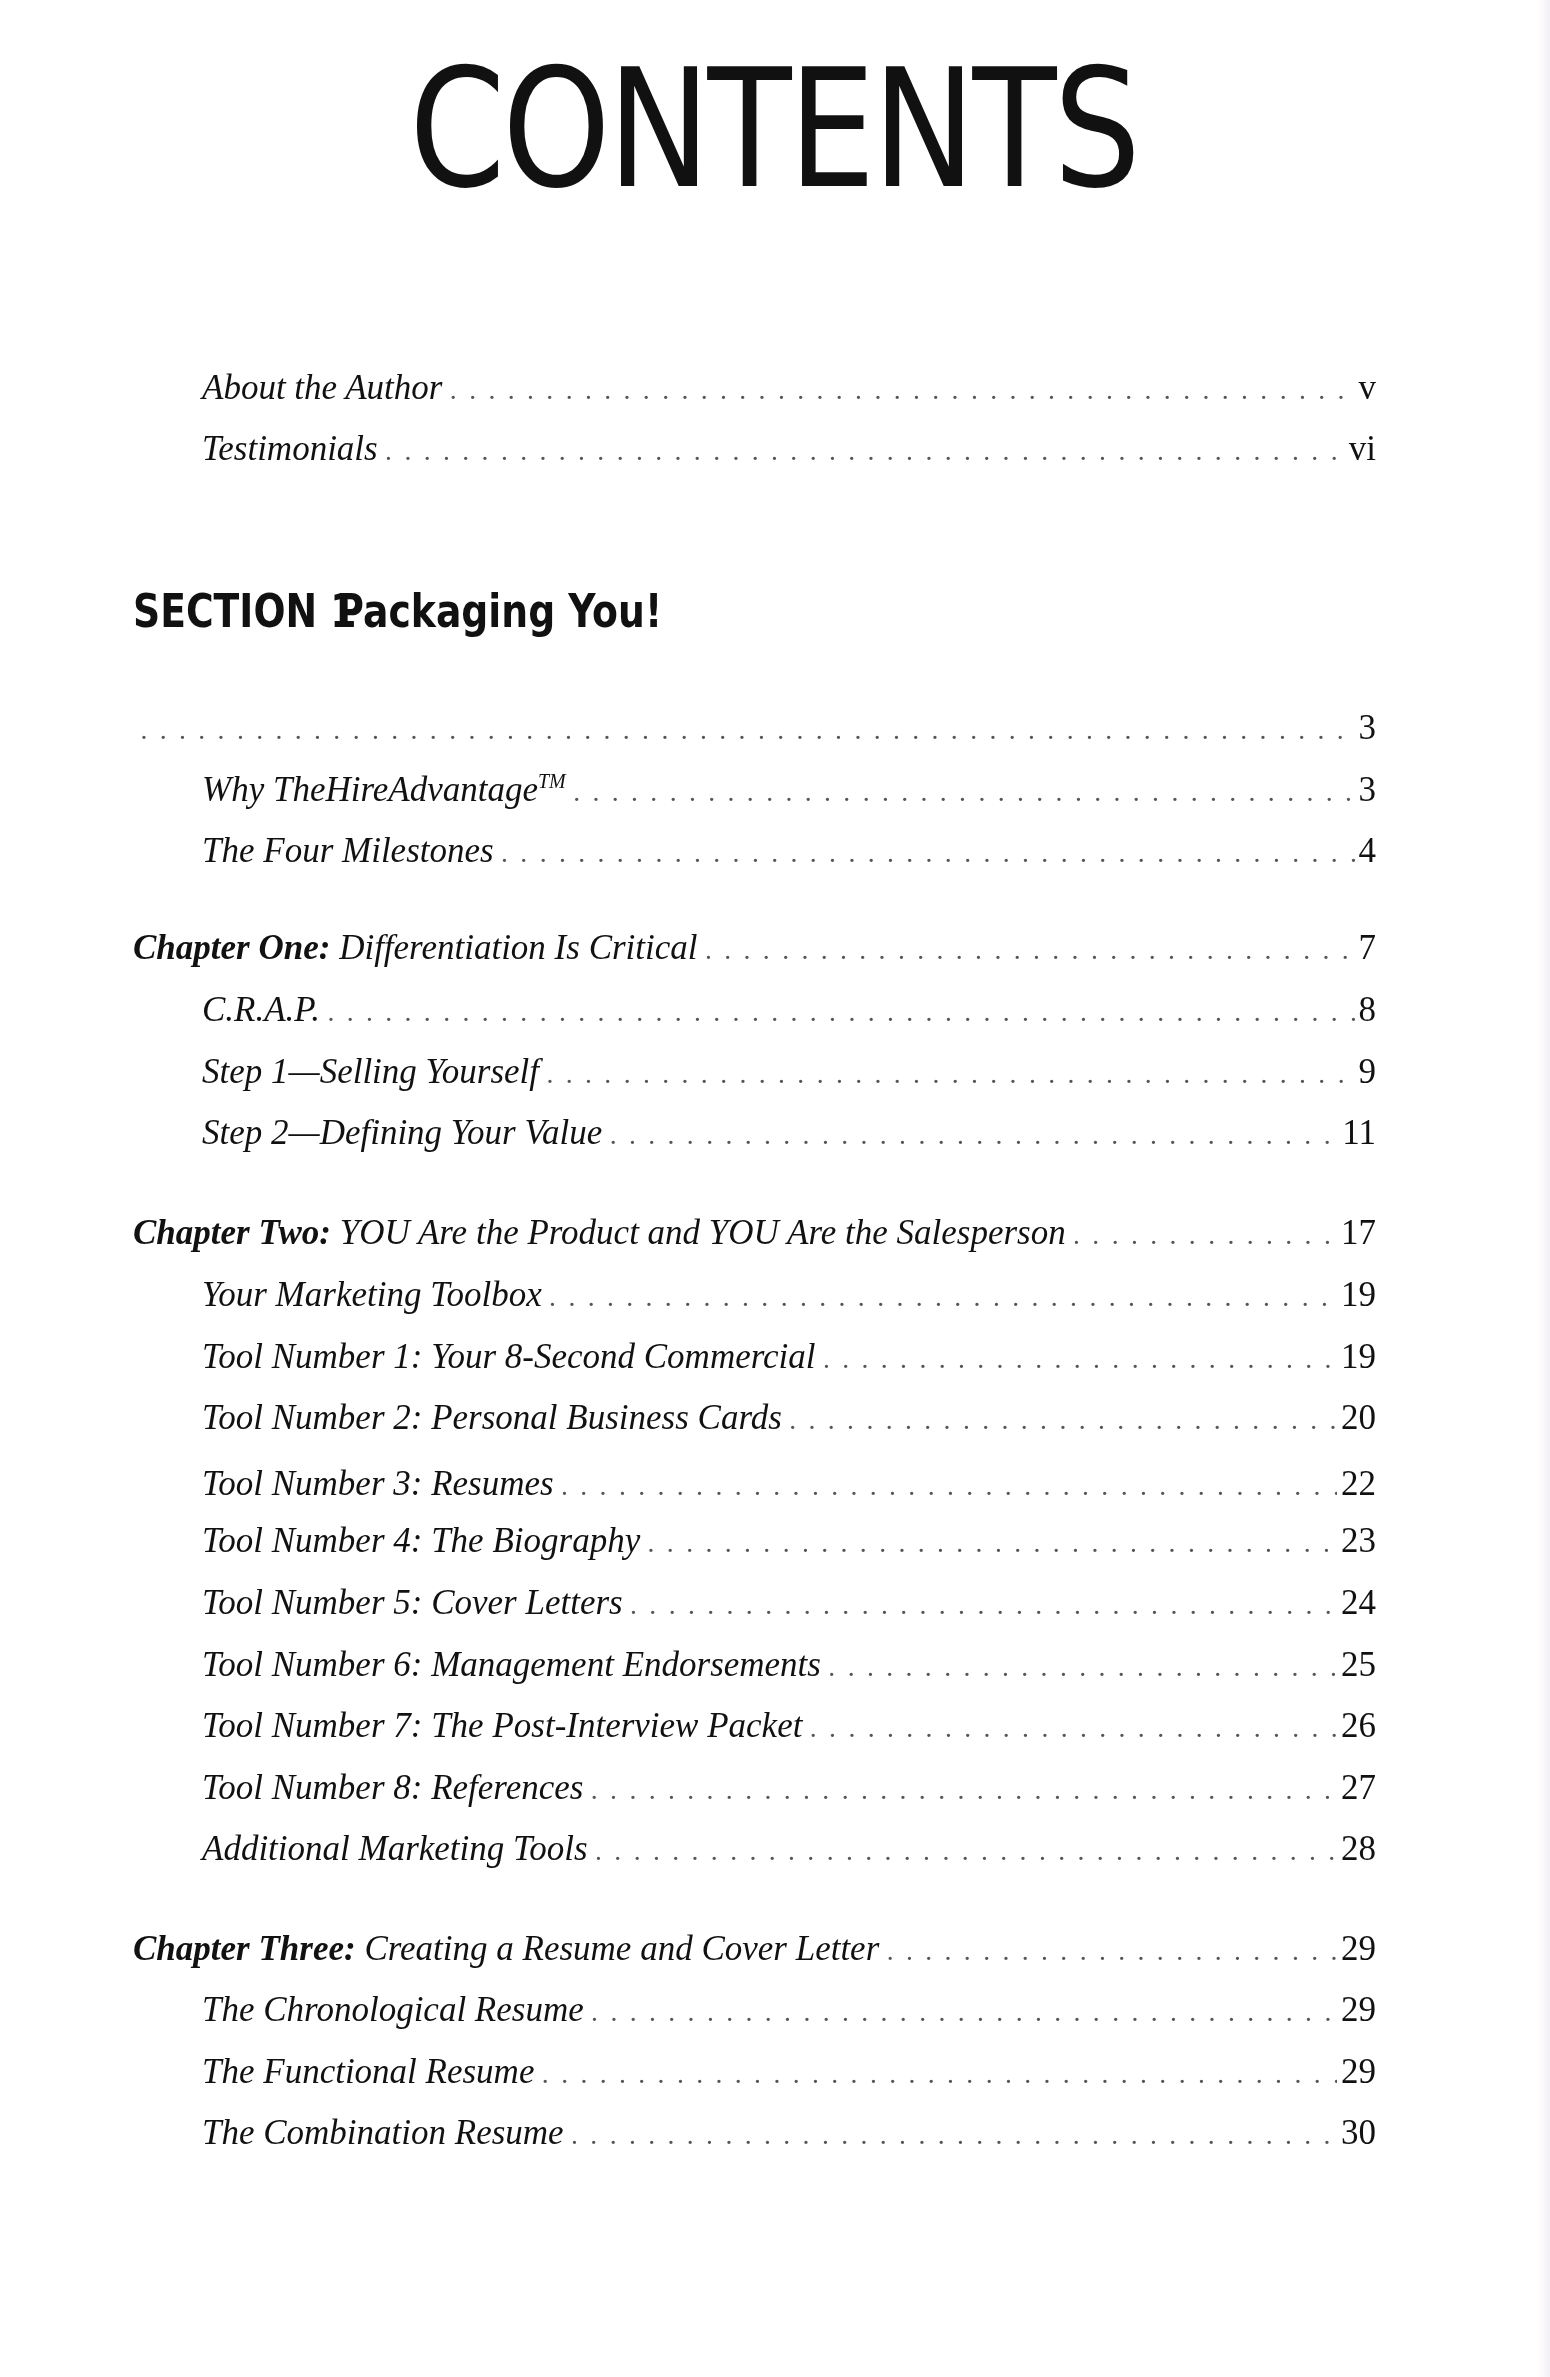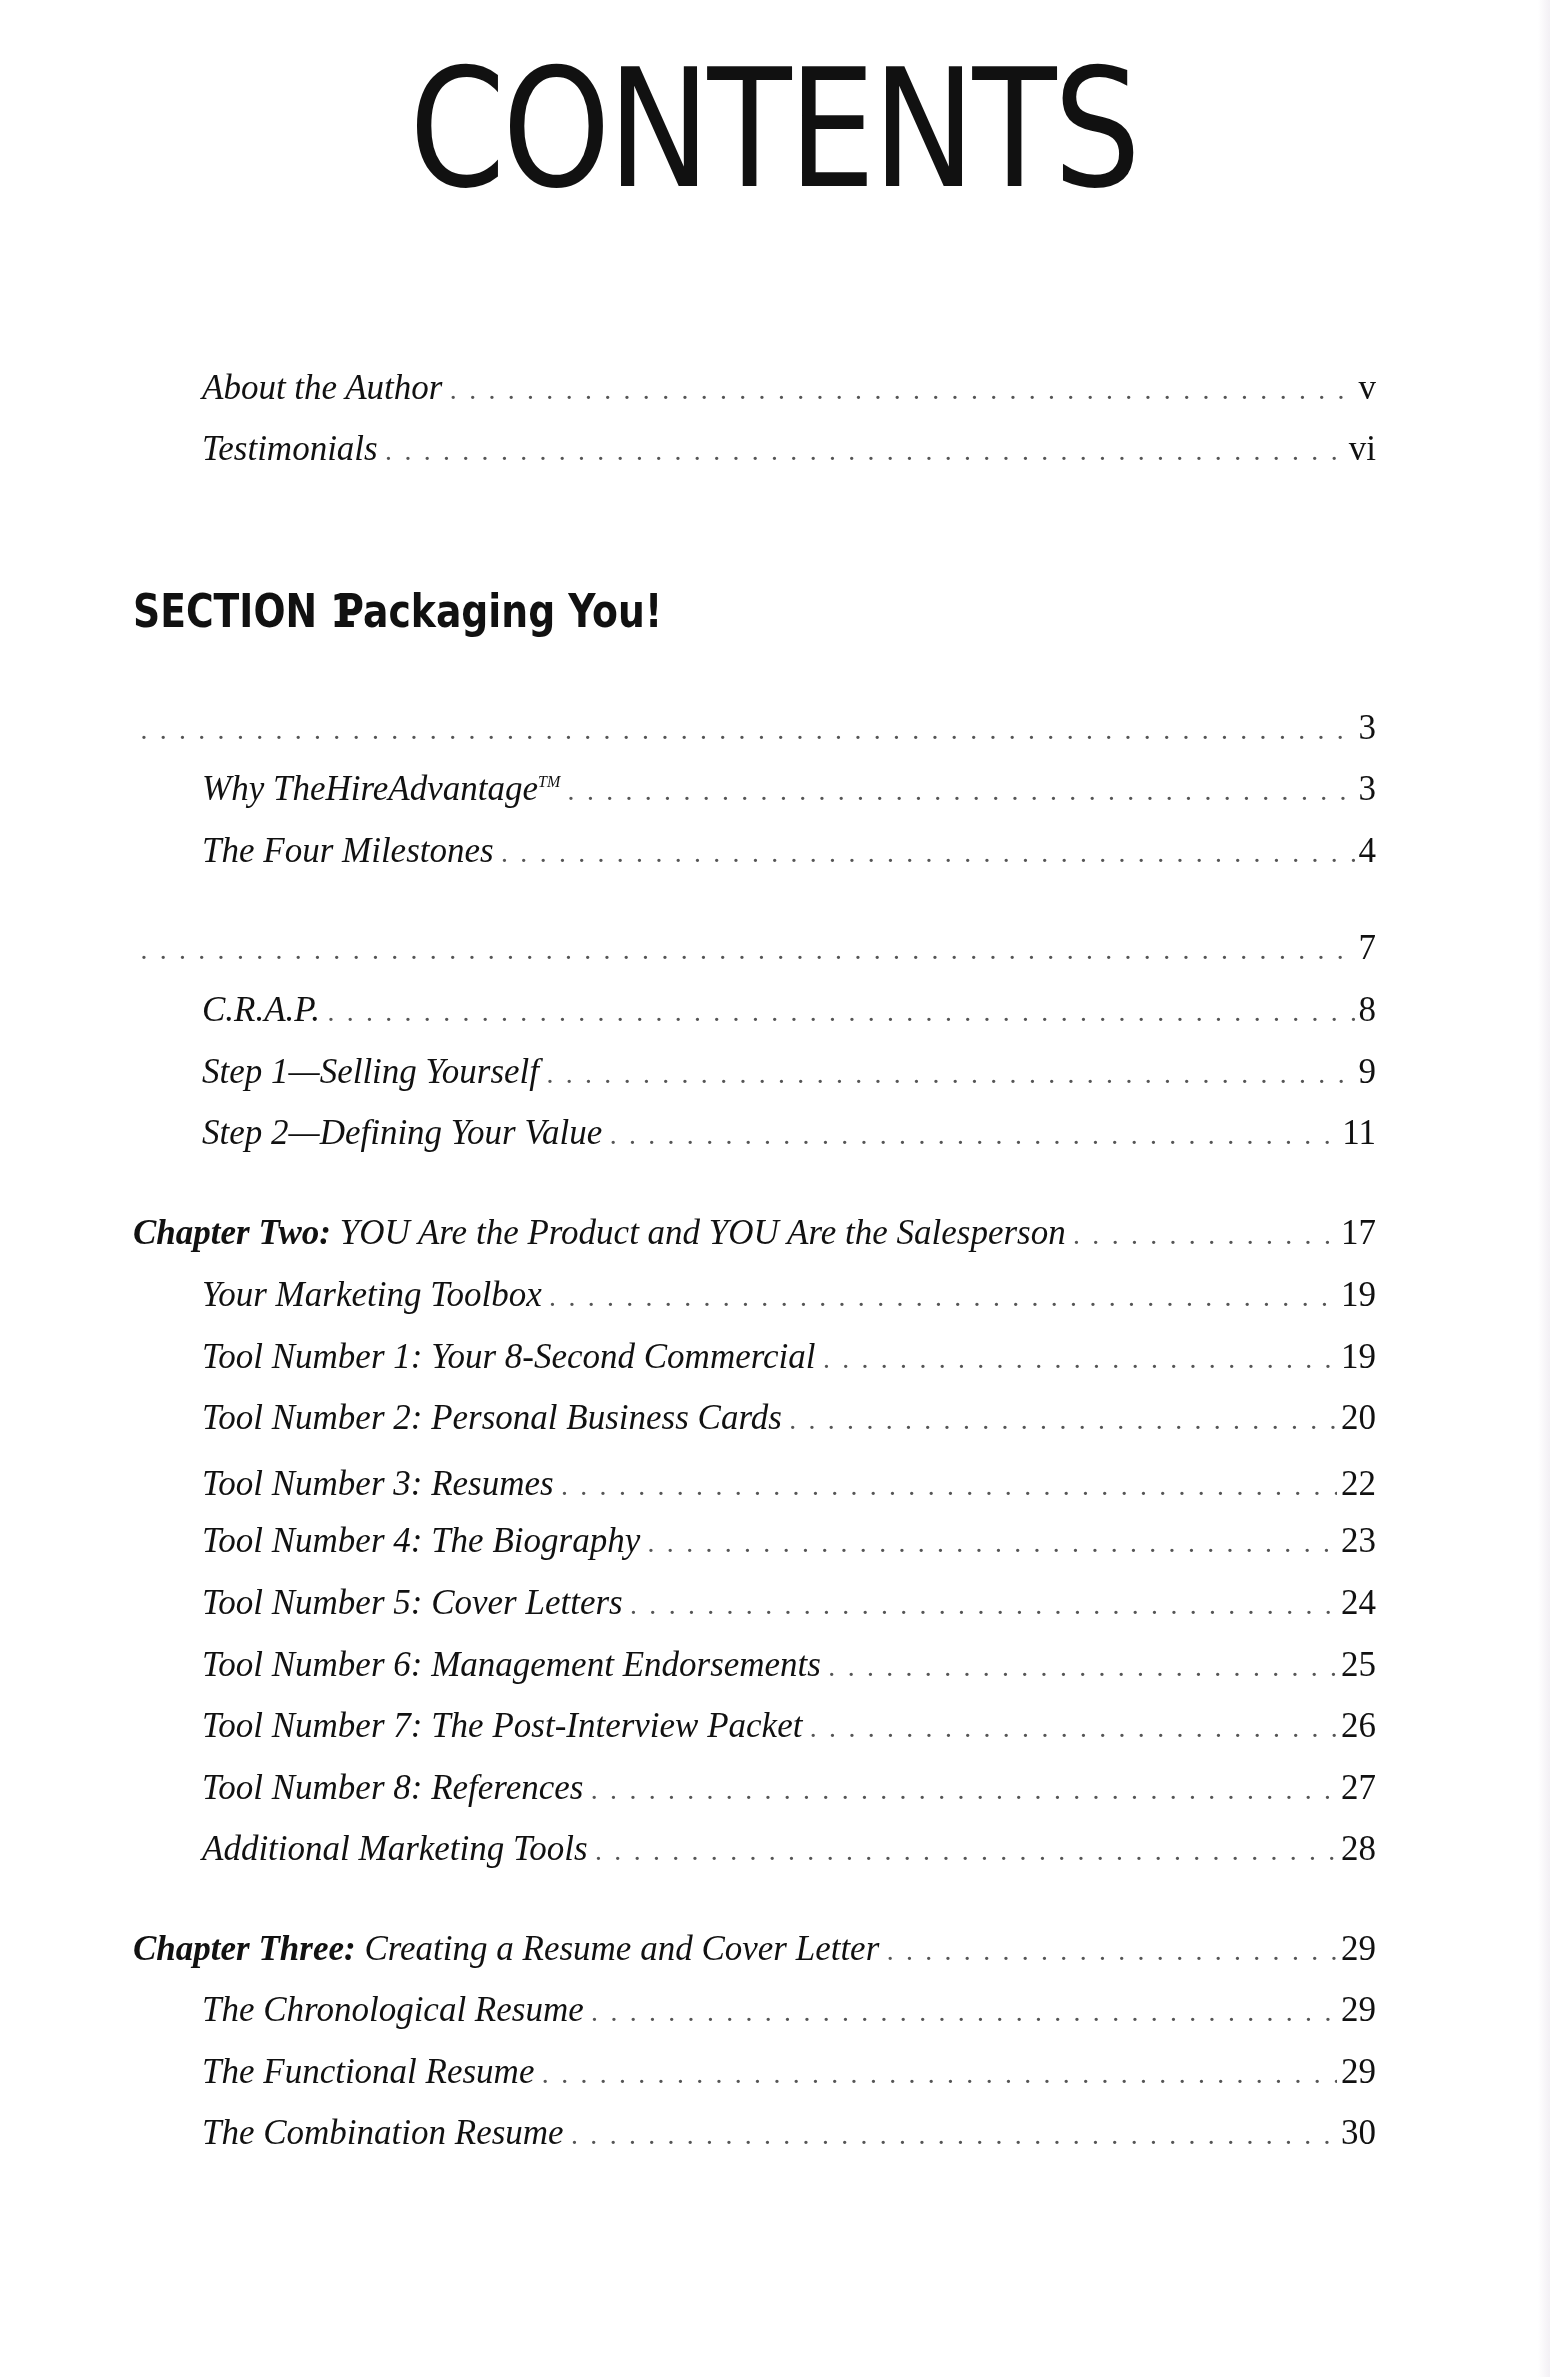--- a/index.html
+++ b/index.html
@@ -29,21 +29,21 @@
     color: #555; letter-spacing: 8.7px; font-size: 27.6px;
   }
   .row .leader::before {
     content: ". . . . . . . . . . . . . . . . . . . . . . . . . . . . . . . . . . . . . . . . . . . . . . . . . . . . . . . . . . . . . . . . . . . . . . . . . . . . . . . . . . . . . . . . . . . . . . . . . . . . . . . . . . . . . . . . . . . . . . . . ";
     letter-spacing: 0px; word-spacing: 5.5px;
   }
   .row .pg { flex: 0 0 auto; text-align: right; }
   .row.sub { left: 202px; }
   .row.chap { left: 133px; }
   .row.front { left: 202px; }
-  .tm { font-size: 16px; vertical-align: 13px; }
+  .tm { font-size: 20px; vertical-align: 13px; }
 
   .section {
     position: absolute; left: 133px; top: 588px;
     font-family: "DejaVu Sans", sans-serif; font-weight: bold; font-size: 46px;
     line-height: 1; transform: scaleX(0.82); transform-origin: left; white-space: nowrap;
   }
   .section .num { display: inline-block; width: 248px; letter-spacing: 0px; }
   .section .name { display: inline-block; letter-spacing: 0; }
 </style>
 </head>
@@ -80,20 +80,21 @@
       <span class="leader"></span>
       <span class="pg">3</span>
     </div>
     <div class="row sub" style="top:833px">
       <span class="lbl">The Four Milestones</span>
       <span class="leader"></span>
       <span class="pg">4</span>
     </div>
 
     <div class="row chap" style="top:930px">
+      <span class="lbl"><span class="strong">Chapter One:</span> <span>Differentiation Is Critical</span></span>
       <span class="leader"></span>
       <span class="pg">7</span>
     </div>
     <div class="row sub" style="top:992px">
       <span class="lbl">C.R.A.P.</span>
       <span class="leader"></span>
       <span class="pg">8</span>
     </div>
     <div class="row sub" style="top:1054px">
       <span class="lbl">Step 1—Selling Yourself</span>

